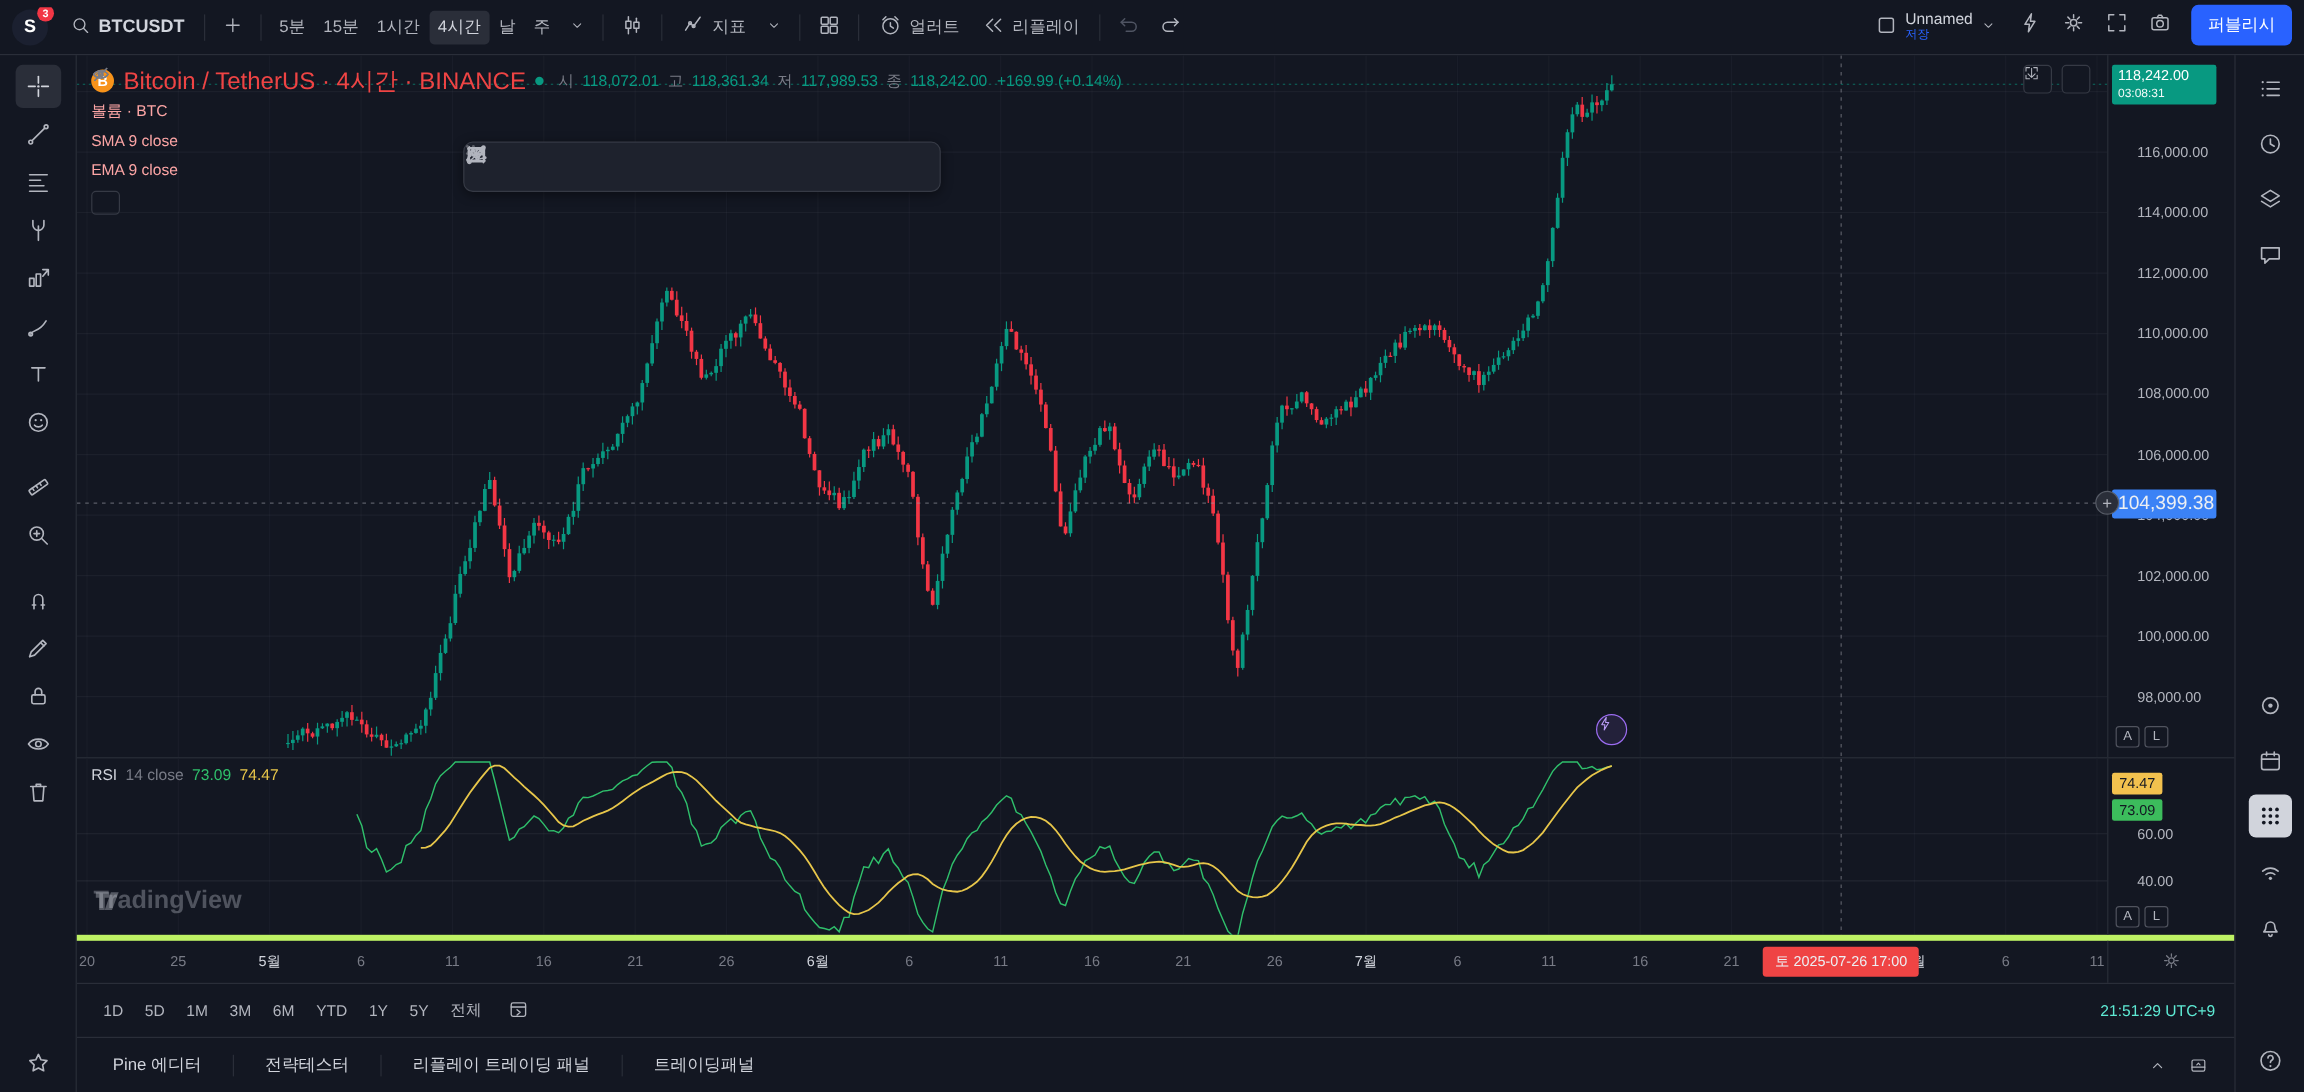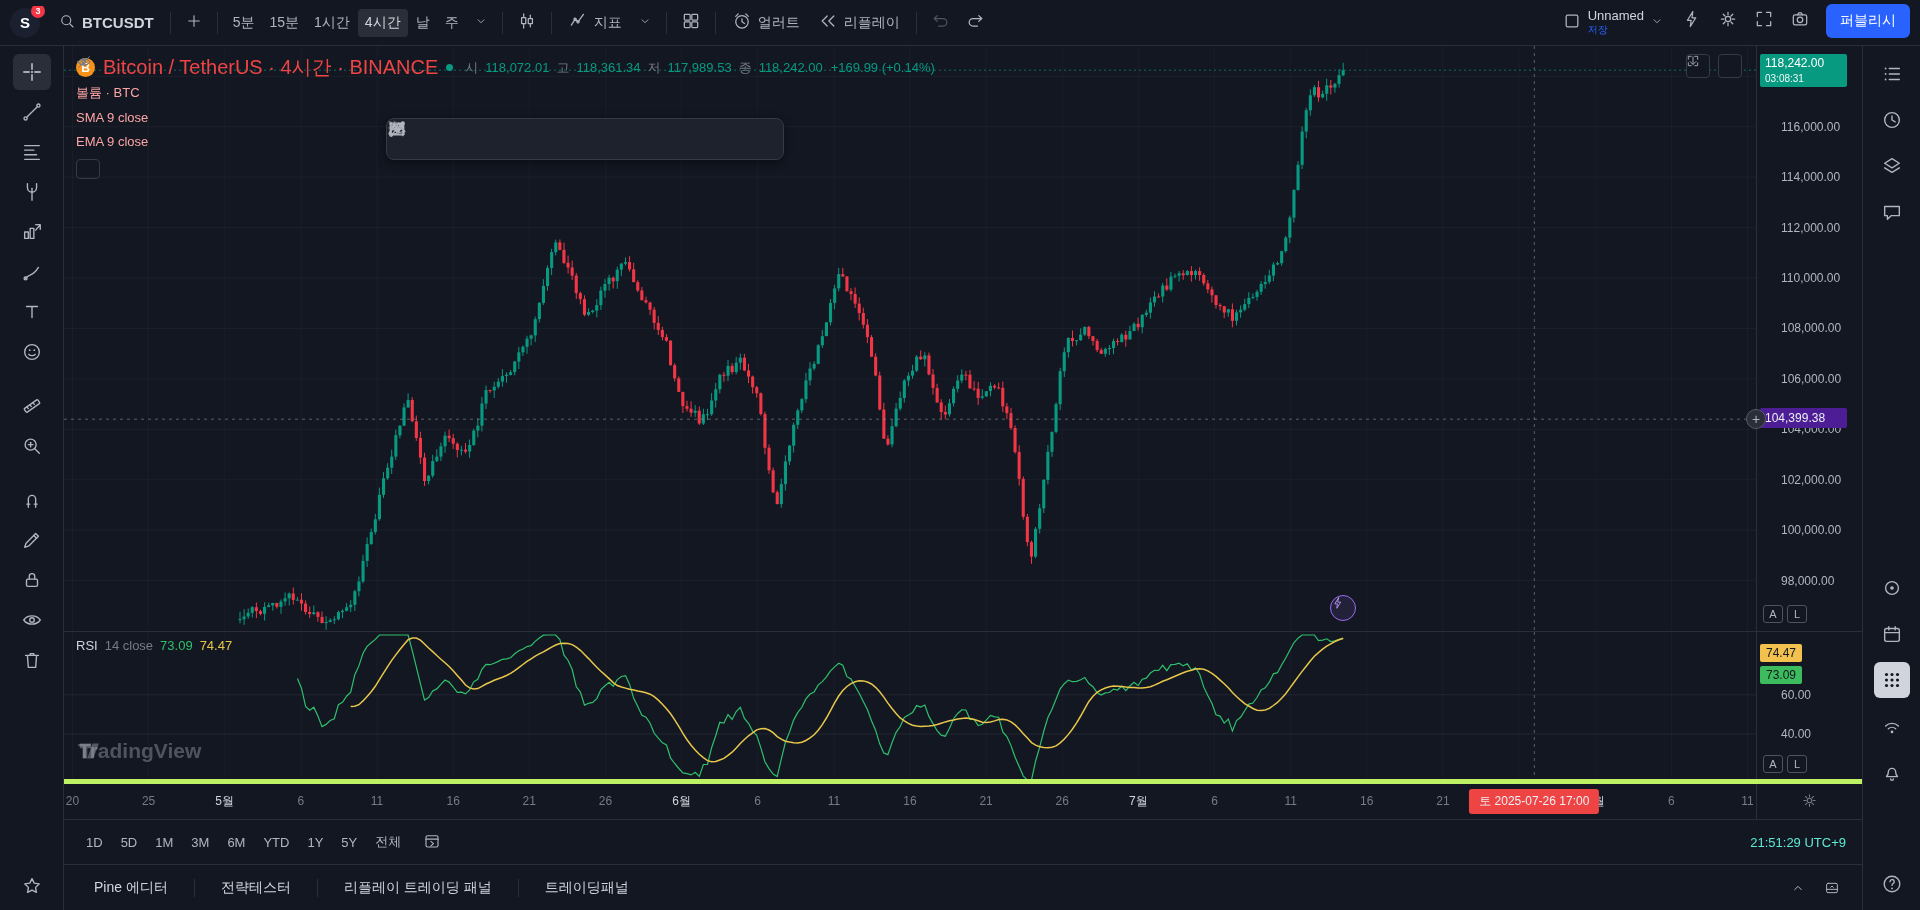--- a/index.html
+++ b/index.html
@@ -71,21 +71,21 @@
   
   .pane-btns{position:absolute;top:8px;right:14px;display:flex;gap:8px;z-index:6}
   .pane-btn{width:24px;height:24px;border:1px solid #363a45;border-radius:4px;background:#131722;color:#b2b5be;display:flex;align-items:center;justify-content:center;cursor:pointer}
   .bolt-circle{position:absolute;width:26px;height:26px;border-radius:50%;border:1.5px solid #9b6cf0;background:rgba(155,108,240,.12);color:#bb9df7;display:flex;align-items:center;justify-content:center;z-index:5;cursor:pointer}
 
   
   .price-label{position:absolute;left:24px;transform:translateY(-50%);white-space:nowrap}
   .price-badge{position:absolute;left:3px;width:calc(100% - 18px);background:#089981;color:#fff;border-radius:2px;padding:2px 5px;display:flex;flex-direction:column;line-height:1.3;z-index:3}
   .price-badge .p{font-size:12px}
   .price-badge .countdown{font-size:10px;opacity:.95}
-  .cross-badge{position:absolute;left:3px;width:calc(100% - 18px);background:#4c1d95;color:#eceff3;border-radius:2px;padding:3px 5px;font-size:12px;z-index:4}
+  .cross-badge{position:absolute;left:3px;width:calc(100% - 18px);background:#3b82f6;color:#eceff3;border-radius:2px;padding:3px 5px;font-size:16px;z-index:4}
   .plus-bubble{position:absolute;left:-11px;width:20px;height:20px;border-radius:50%;background:#2a2e39;border:1px solid #565b66;color:#b2b5be;font-size:14px;display:flex;align-items:center;justify-content:center;z-index:5;cursor:pointer}
   .al-group{position:absolute;bottom:8px;left:6px;display:flex;gap:4px;z-index:3}
   .al-btn{width:20px;height:18px;border:1px solid #50535e;border-radius:3px;color:#b2b5be;font-size:11px;display:flex;align-items:center;justify-content:center;cursor:pointer;background:#131722}
   .rsi-badge{position:absolute;left:3px;border-radius:2px;padding:2px 6px;font-size:12px;z-index:3;color:#131722}
   .rsi-badge.yellow{background:#f2c14e}
   .rsi-badge.green{background:#3cbc5c}
 
   
   .rsi-legend{position:absolute;top:6px;left:12px;display:flex;gap:7px;align-items:baseline;font-size:13px;z-index:5;cursor:pointer}
   .rsi-name{color:#d1d4dc}

